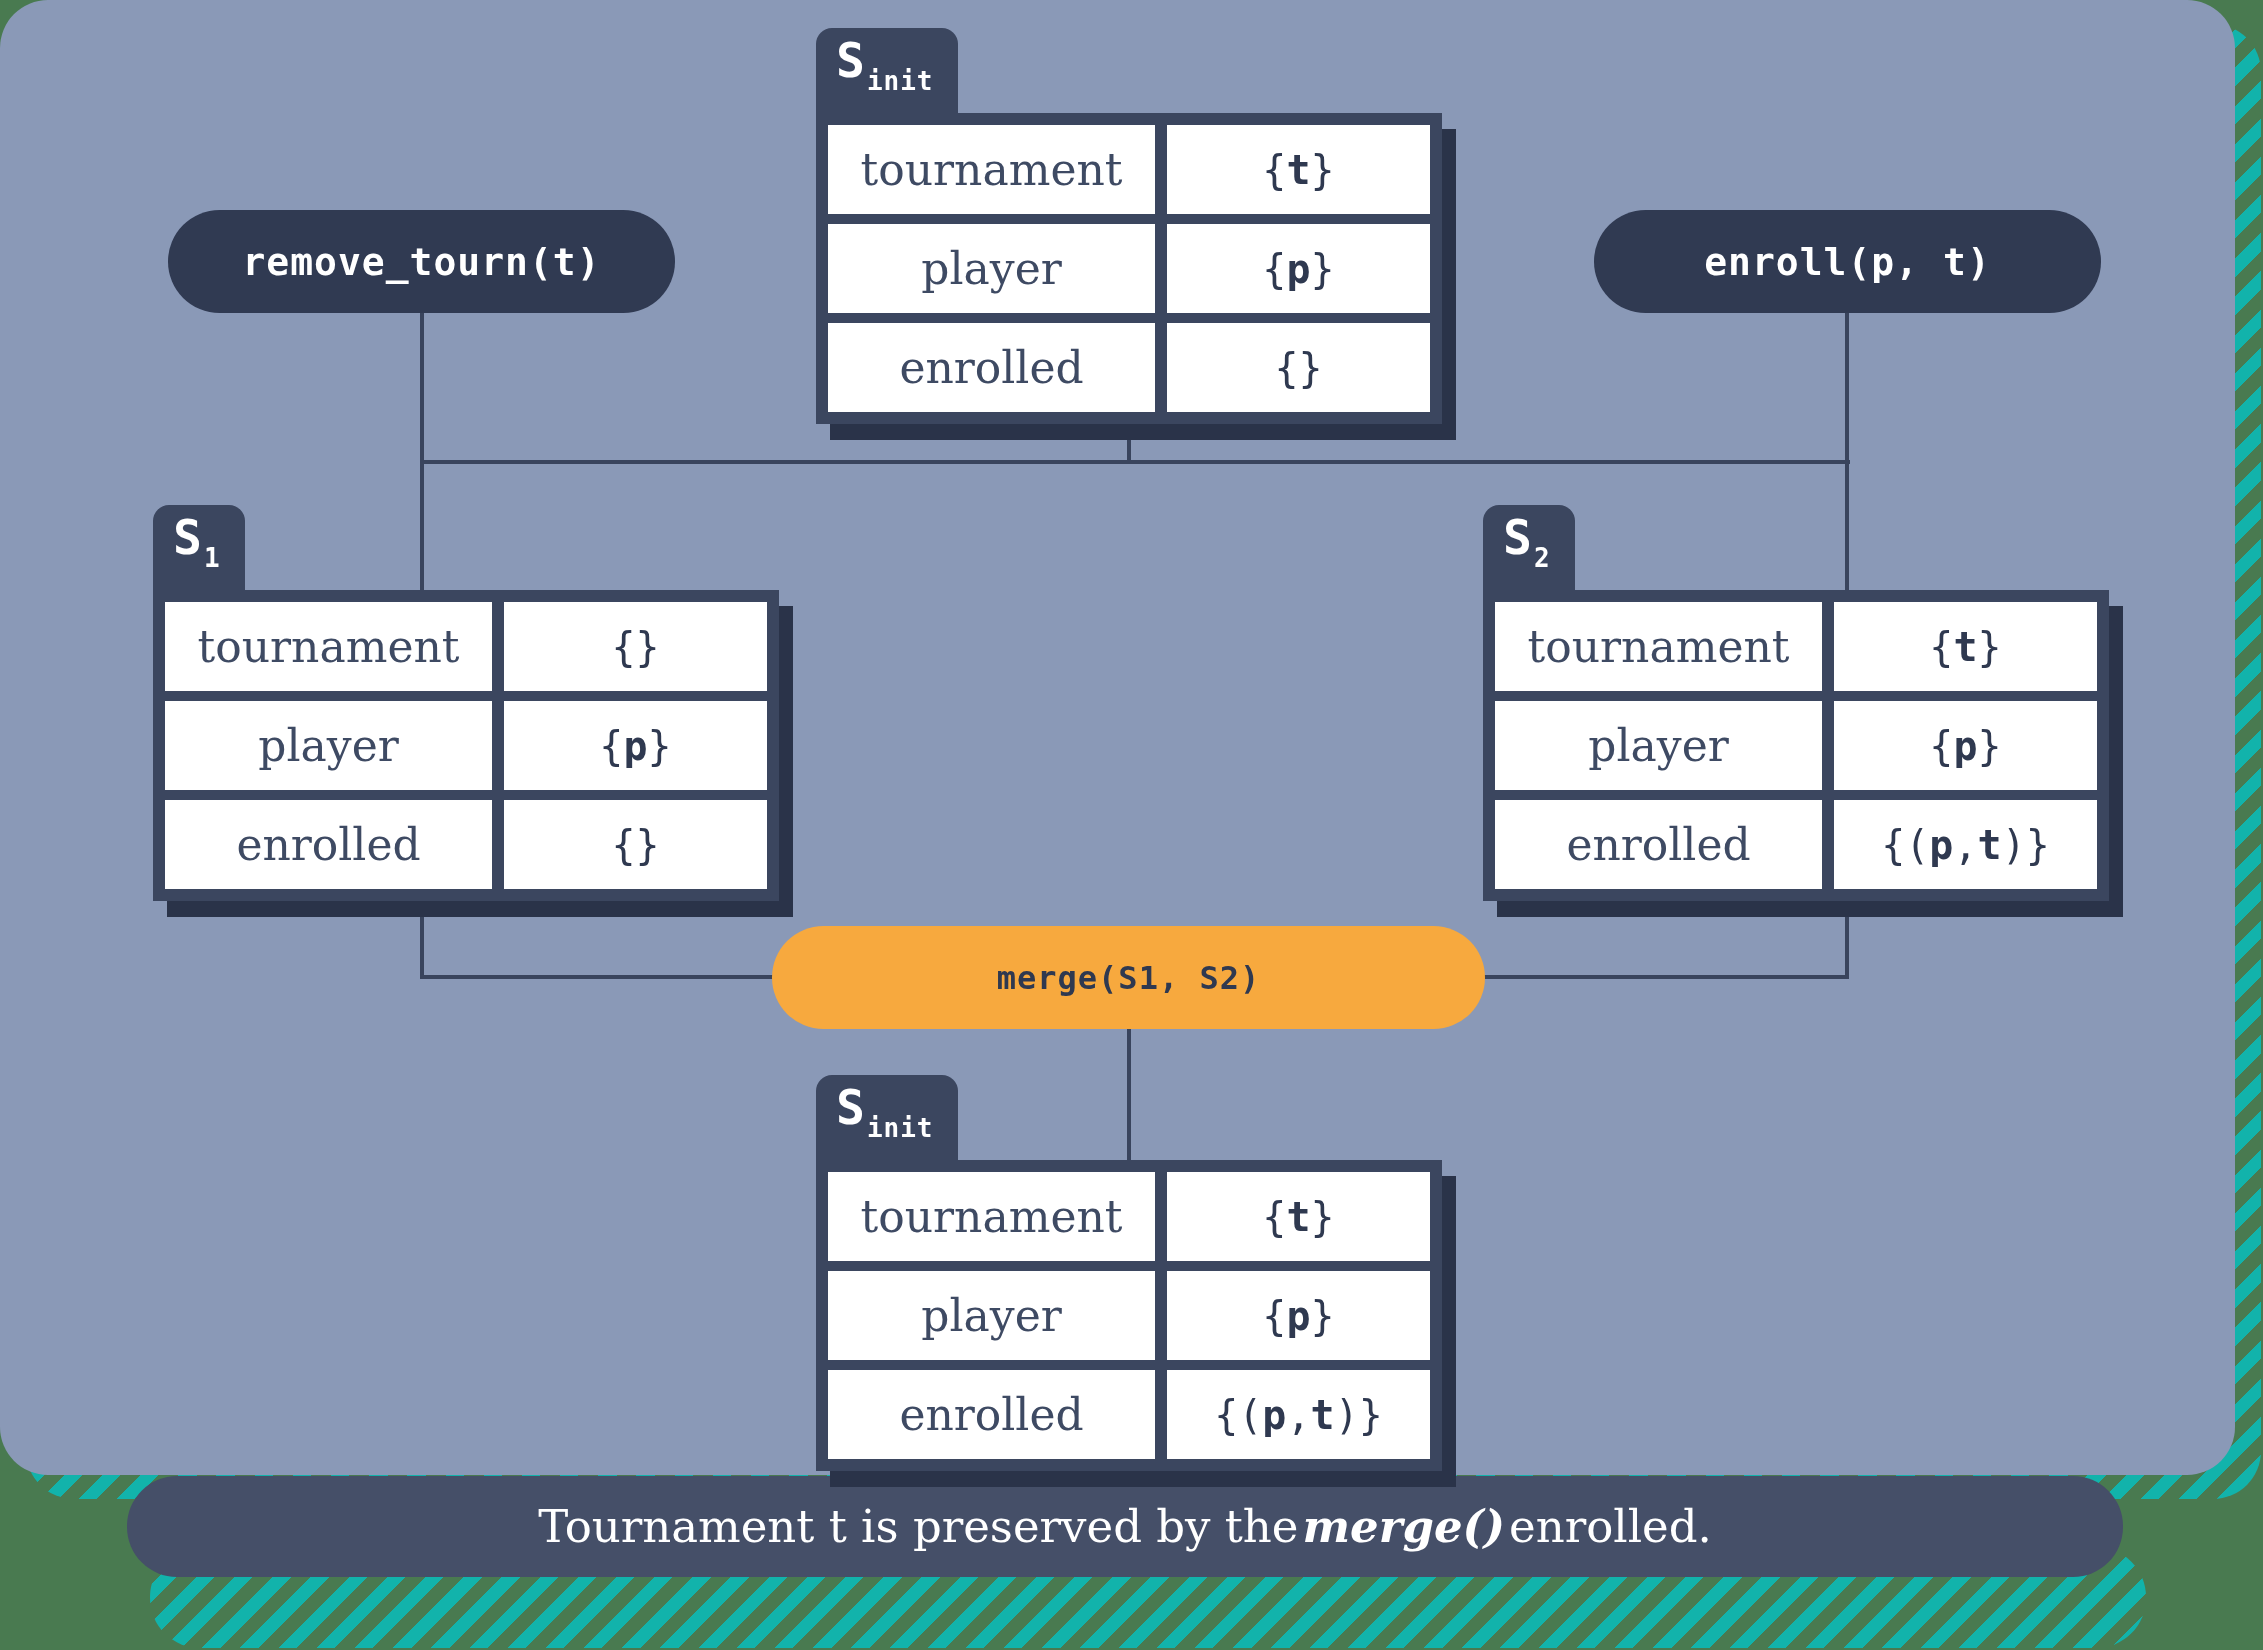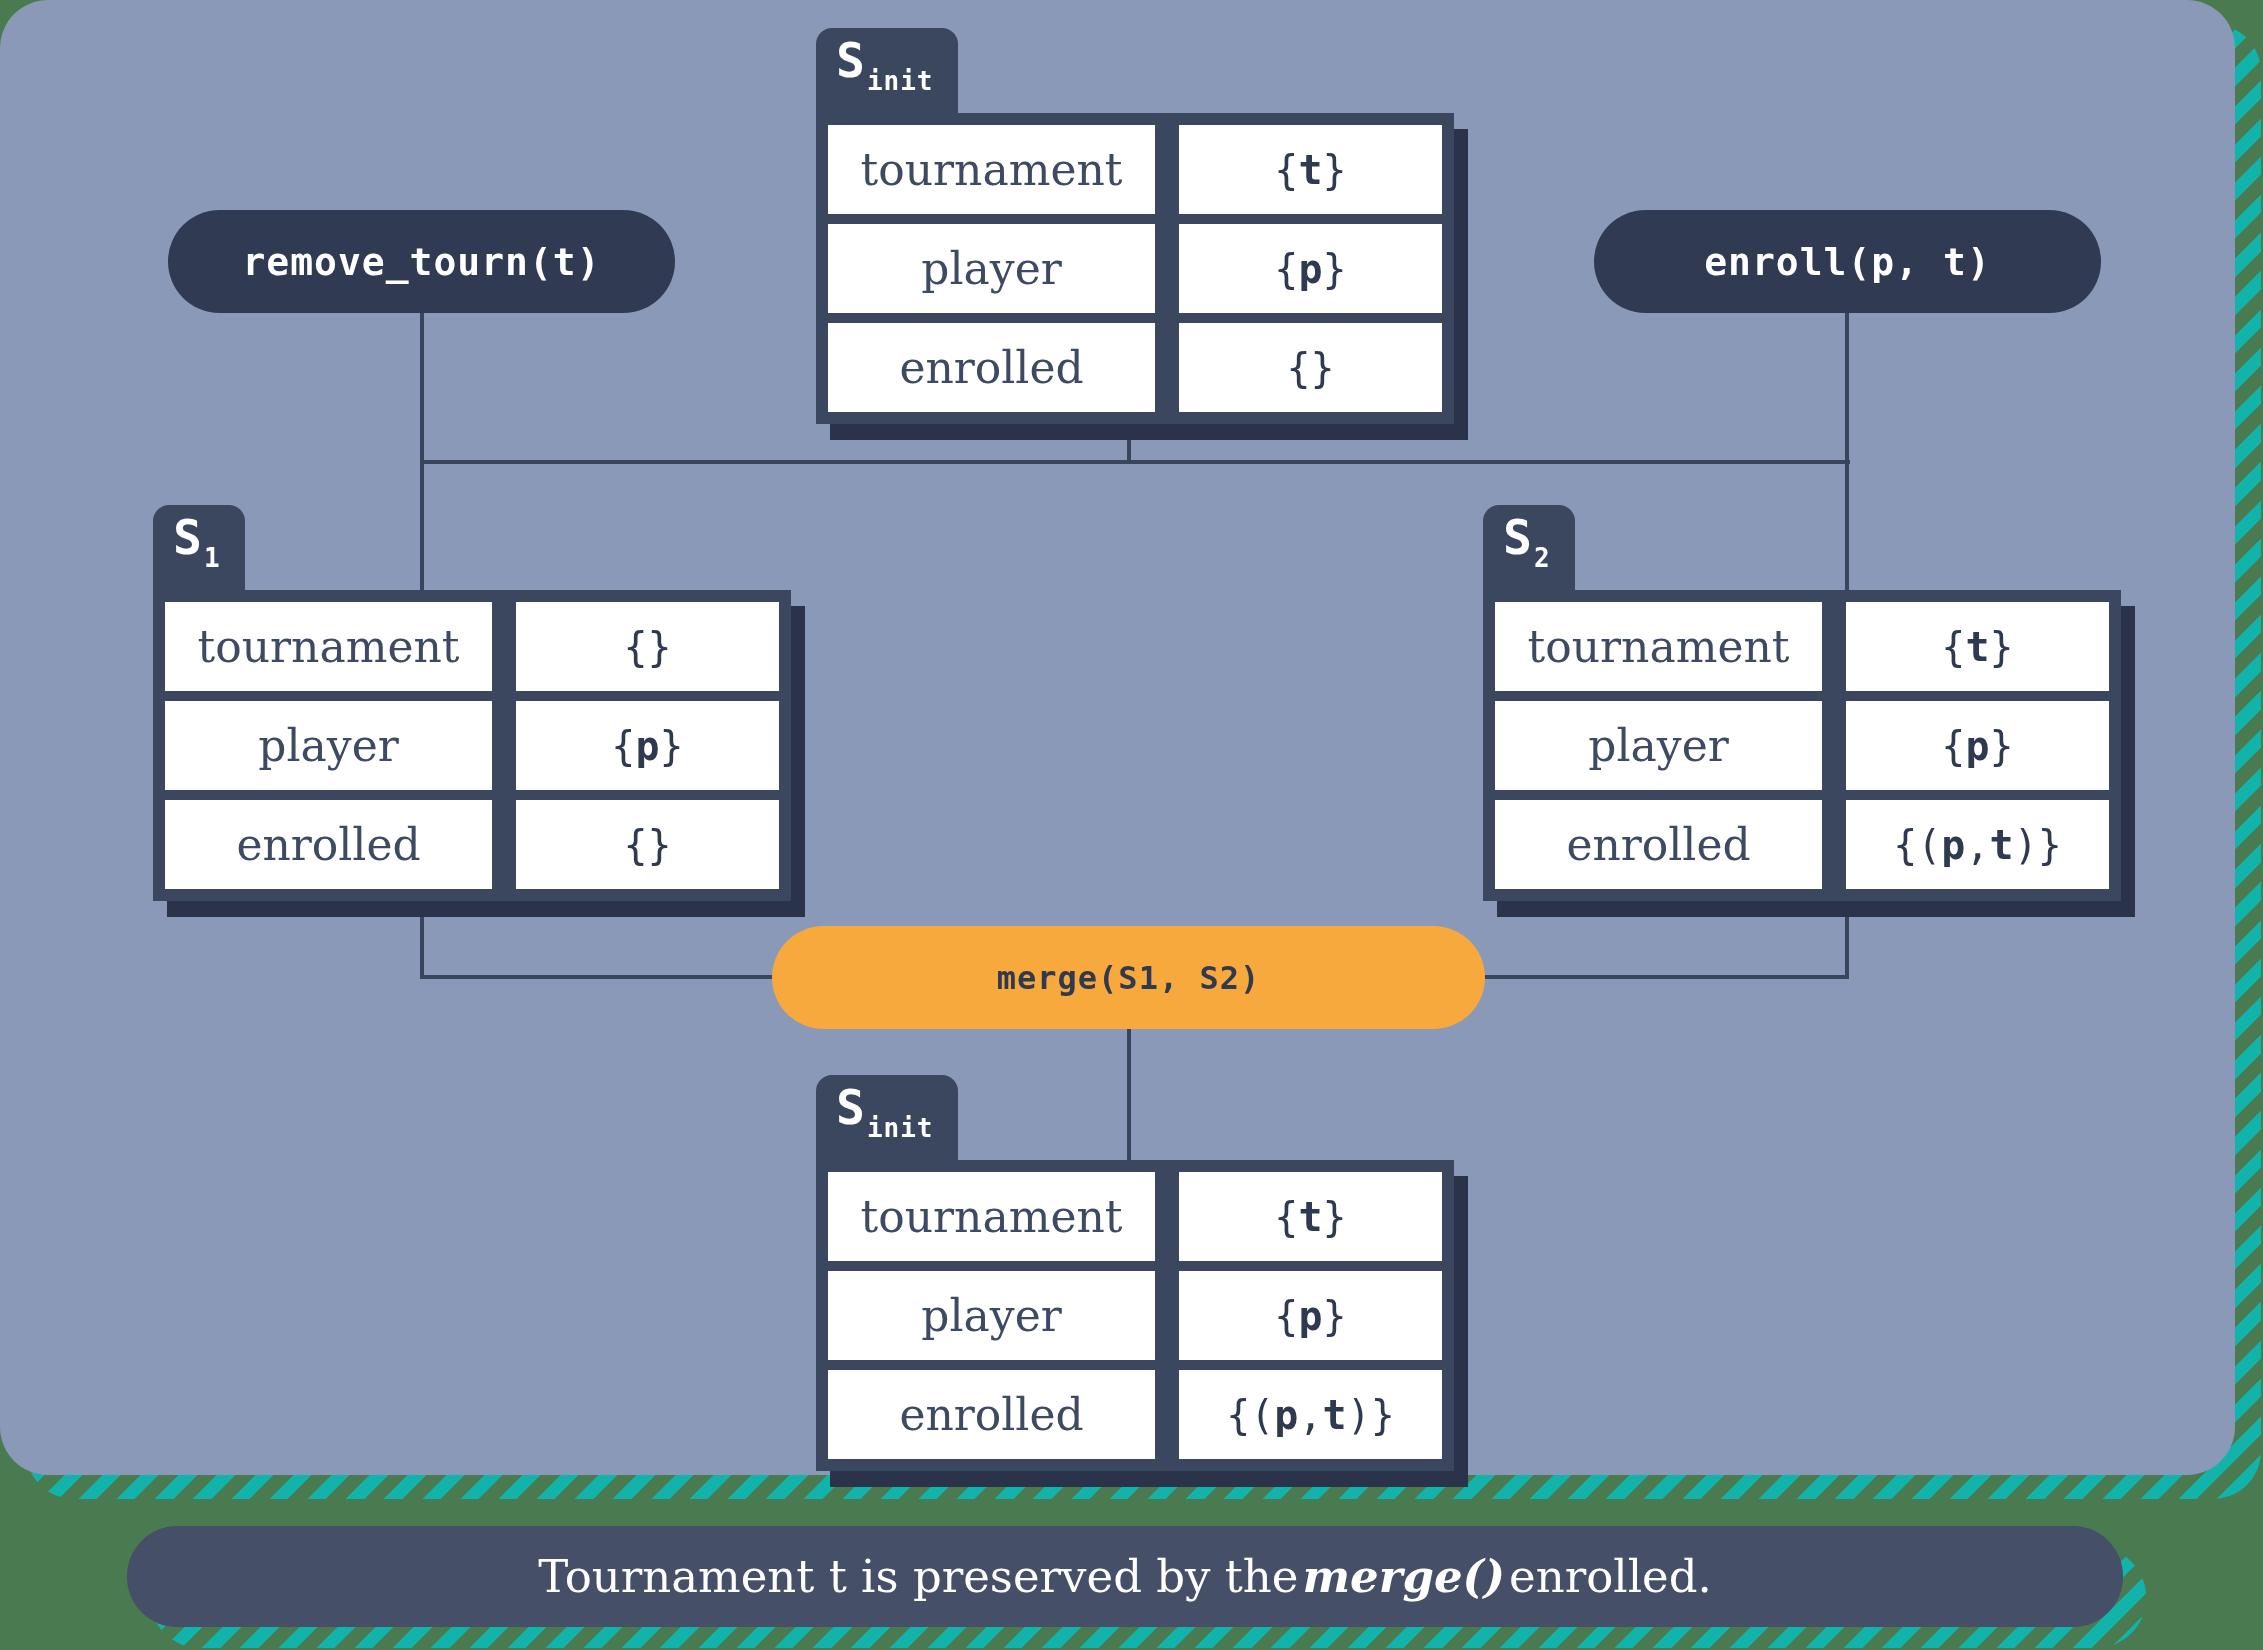--- a/index.html
+++ b/index.html
@@ -14,35 +14,35 @@
   .v{width:4px;} .h{height:4px;}
   
   .state-table{position:absolute;z-index:3;}
   .tab{position:absolute;left:0;top:-85px;height:97px;box-sizing:border-box;
        background:#3B465F;border-radius:16px 16px 0 0;padding:8px 24px 0 20px;
        display:flex;align-items:flex-start;color:#fff;
        font-family:"DejaVu Sans Mono",monospace;font-weight:bold;}
   .tab-base{font-size:48px;line-height:1;}
   .tab-sub{font-size:26px;line-height:1;margin-top:32px;margin-left:2px;letter-spacing:1px;}
   .grid{position:relative;display:grid;grid-template-columns:327px 263px;grid-auto-rows:89px;
-        gap:10px 24px;padding:12px;background:#3B465F;box-shadow:14px 16px 0 #2A3349;}
+        gap:10px 12px;padding:12px;background:#3B465F;box-shadow:14px 16px 0 #2A3349;}
   .cell{background:#fff;display:flex;align-items:center;justify-content:center;}
   .cell.label{font-family:"DejaVu Serif",serif;font-size:44px;color:#3E4A63;}
   .cell.value{font-family:"DejaVu Sans Mono",monospace;font-size:40px;color:#2F3950;font-weight:normal;}
   .cell.value b{font-weight:bold;}
   
   .op-pill{position:absolute;z-index:3;border-radius:59px;background:#303A52;color:#fff;
            display:flex;align-items:center;justify-content:center;
            font-family:"DejaVu Sans Mono",monospace;font-weight:bold;font-size:38px;letter-spacing:1px;}
   .op-remove{left:168px;top:210px;width:507px;height:103px;}
   .op-enroll{left:1594px;top:210px;width:507px;height:103px;}
   .op-merge{left:772px;top:926px;width:713px;height:103px;background:#F7A93E;color:#2F3950;font-size:32px;}
   
   .caption-shadow{position:absolute;left:150px;top:1547px;width:1996px;height:101px;border-radius:50px;z-index:1;}
-  .caption{position:absolute;left:127px;top:1526px;width:1996px;height:101px;border-radius:50px;
+  .caption{position:absolute;left:127px;top:1476px;width:1996px;height:101px;border-radius:50px;
            background:#454F68;z-index:2;display:flex;align-items:center;justify-content:center;
            font-family:"DejaVu Serif",serif;font-size:45px;color:#fff;}
   .caption .em{font-weight:bold;font-style:italic;padding:0 4px;text-align:right;}
   
   .t-init{left:816px;top:113px;}
   .t-s1{left:153px;top:590px;}
   .t-s2{left:1483px;top:590px;}
   .t-final{left:816px;top:1160px;}
 </style>
 </head>

